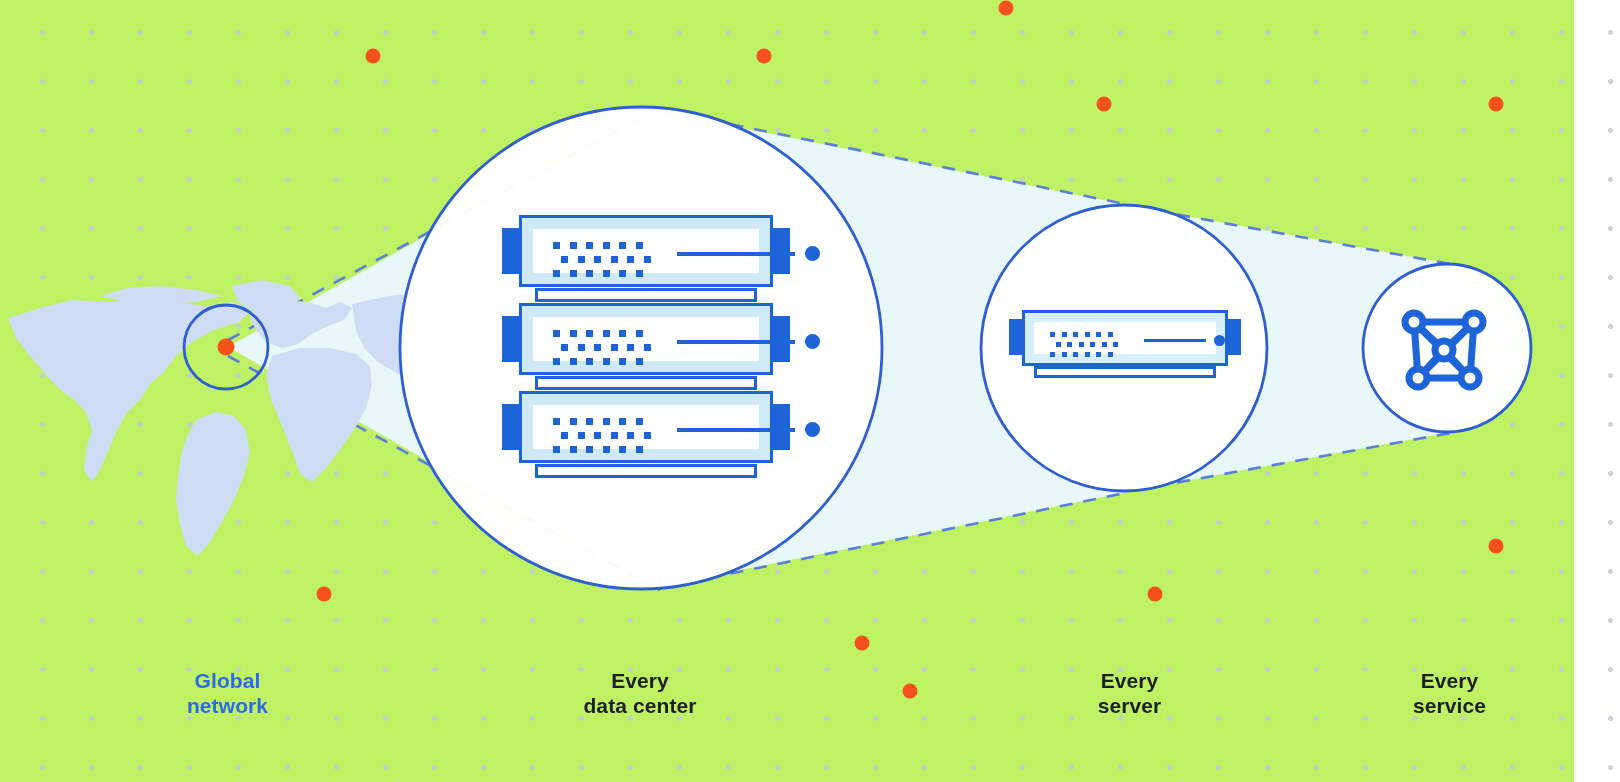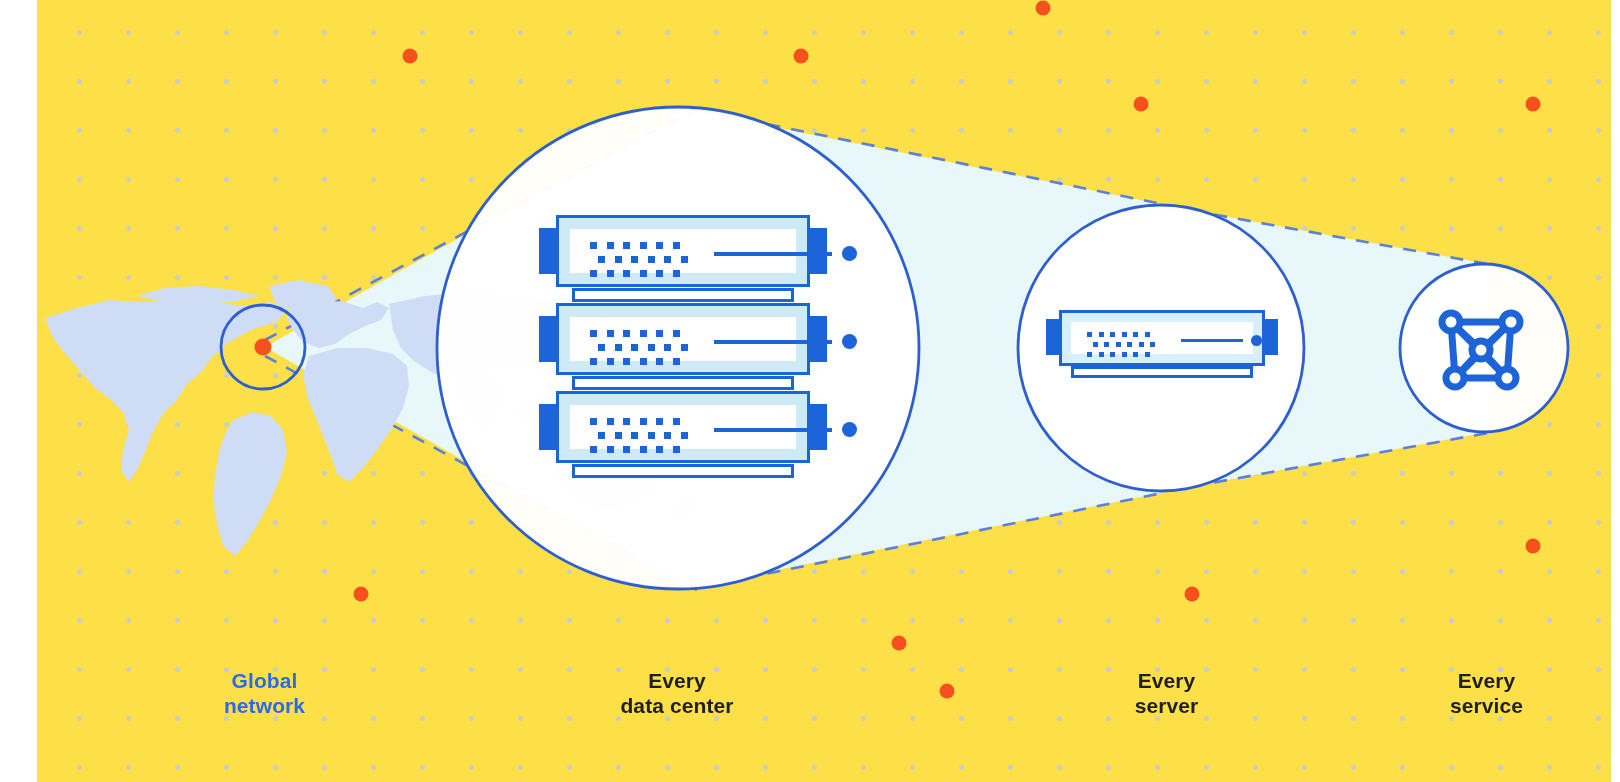--- a/index.html
+++ b/index.html
@@ -5,22 +5,21 @@
   * { margin:0; padding:0; box-sizing:border-box; }
   html, body {
     width:1620px; height:782px;
     background:#ffffff;
     font-family:"Liberation Sans", sans-serif;
     overflow:hidden;
   }
   #stage {
     position:relative;
     width:1574px; height:782px;
-    background:#fde047;
-    margin-left:37px;
+    background:#bef264;
   }
   
   #dot-grid {
     position:absolute; left:0; top:0; width:1620px; height:782px;
     background-image:radial-gradient(#c3cad8 2.6px, transparent 2.8px);
     background-size:49px 49px;
     background-position:18px 8px;
     opacity:.85;
   }
   #svg-layer { position:absolute; left:0; top:0; }

